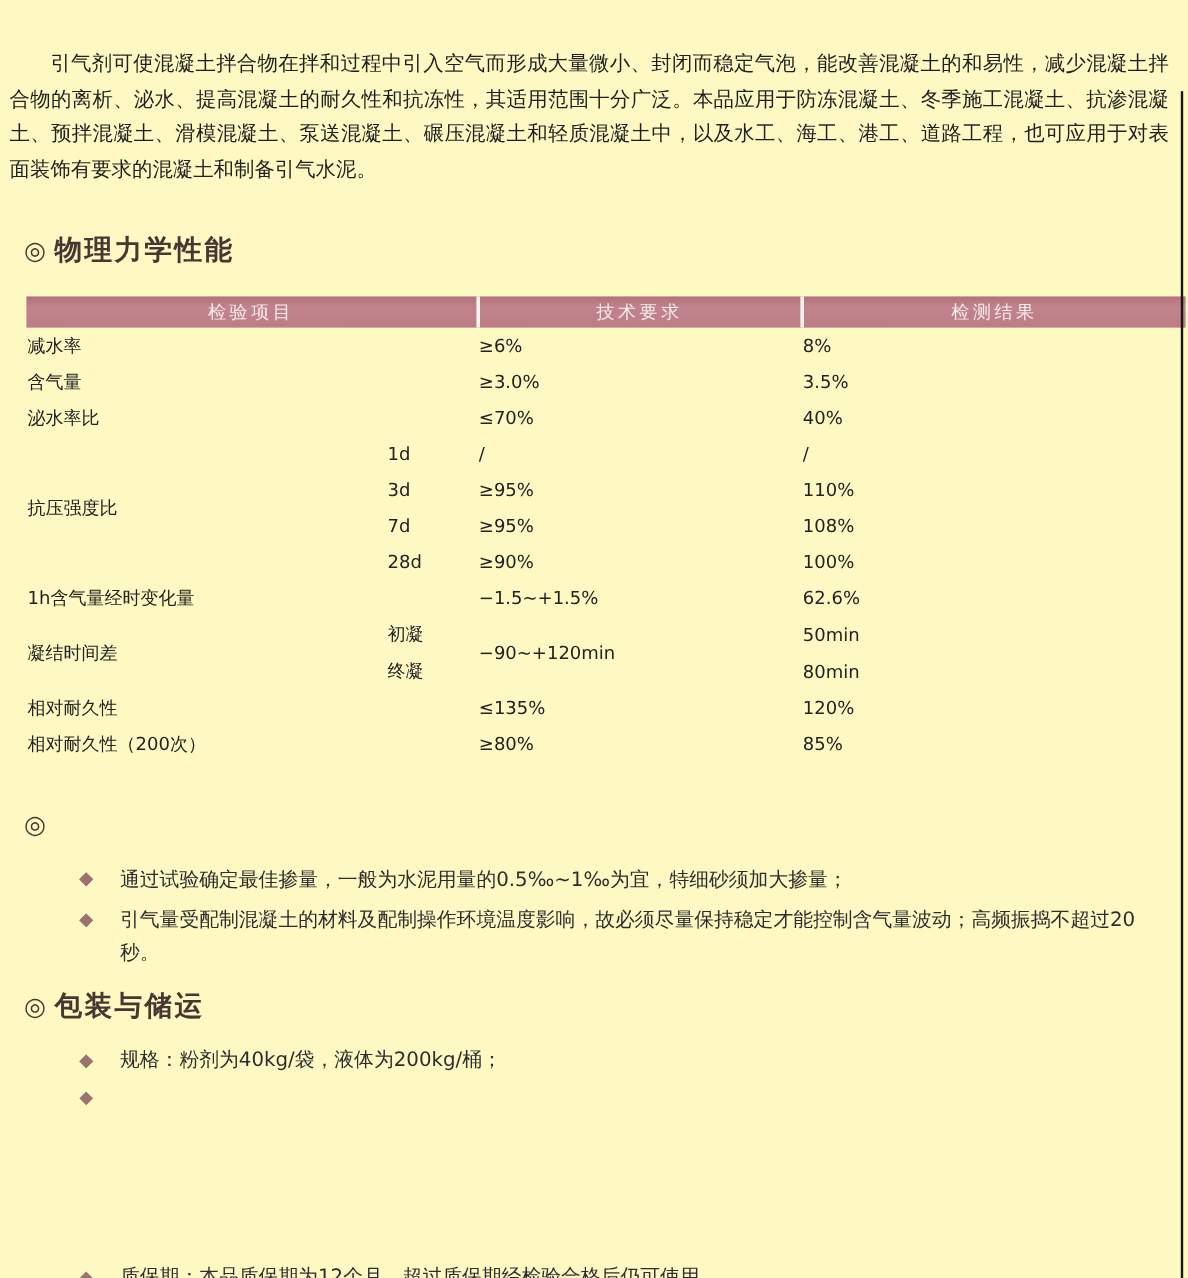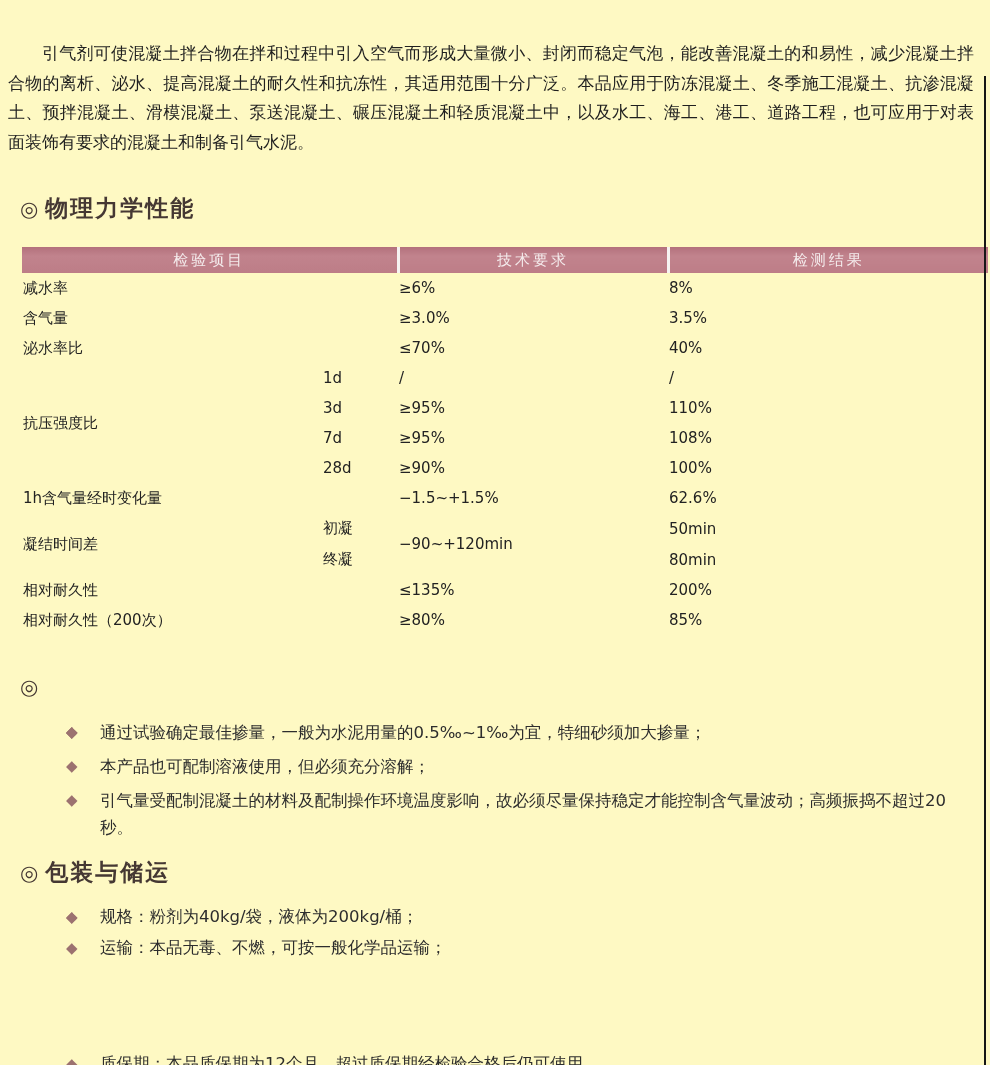--- a/index.html
+++ b/index.html
@@ -145,21 +145,21 @@
         <td rowspan="2">−90~+120min</td>
         <td>50min</td>
       </tr>
       <tr class="tall">
         <td>终凝</td>
         <td>80min</td>
       </tr>
       <tr>
         <td colspan="2">相对耐久性</td>
         <td>≤135%</td>
-        <td>200%</td>
+        <td>120%</td>
       </tr>
       <tr>
         <td colspan="2">相对耐久性（200次）</td>
         <td>≥80%</td>
         <td>85%</td>
       </tr>
     </tbody>
   </table>
 
   <div class="section-heading" style="margin-top:40px;">
@@ -172,21 +172,20 @@
     </li>
     <li>
       <span class="diamond">◆</span>
     </li>
     <li>
       <span class="diamond">◆</span>
       <span>通过试验确定最佳掺量，一般为水泥用量的0.5‰~1‰为宜，特细砂须加大掺量；</span>
     </li>
     <li>
       <span class="diamond">◆</span>
-      <span>本产品也可配制溶液使用，但必须充分溶解；</span>
     </li>
     <li>
       <span class="diamond">◆</span>
       <span>引气量受配制混凝土的材料及配制操作环境温度影响，故必须尽量保持稳定才能控制含气量波动；高频振捣不超过20秒。</span>
     </li>
   </ul>
 
   <div class="section-heading" style="margin-top:16px;">
     <span class="marker">◎</span>
     <span>包装与储运</span>
@@ -195,21 +194,20 @@
   <ul class="bullets pack" style="margin-top:16px;">
     <li>
       <span class="diamond">◆</span>
     </li>
     <li>
       <span class="diamond">◆</span>
       <span>规格：粉剂为40kg/袋，液体为200kg/桶；</span>
     </li>
     <li>
       <span class="diamond">◆</span>
-      <span>运输：本品无毒、不燃，可按一般化学品运输；</span>
     </li>
 
   </ul>
 
   <div class="clipped-line">
     <span class="diamond">◆</span>
     <span>质保期：本品质保期为12个月，超过质保期经检验合格后仍可使用。</span>
   </div>
 
 </div>

